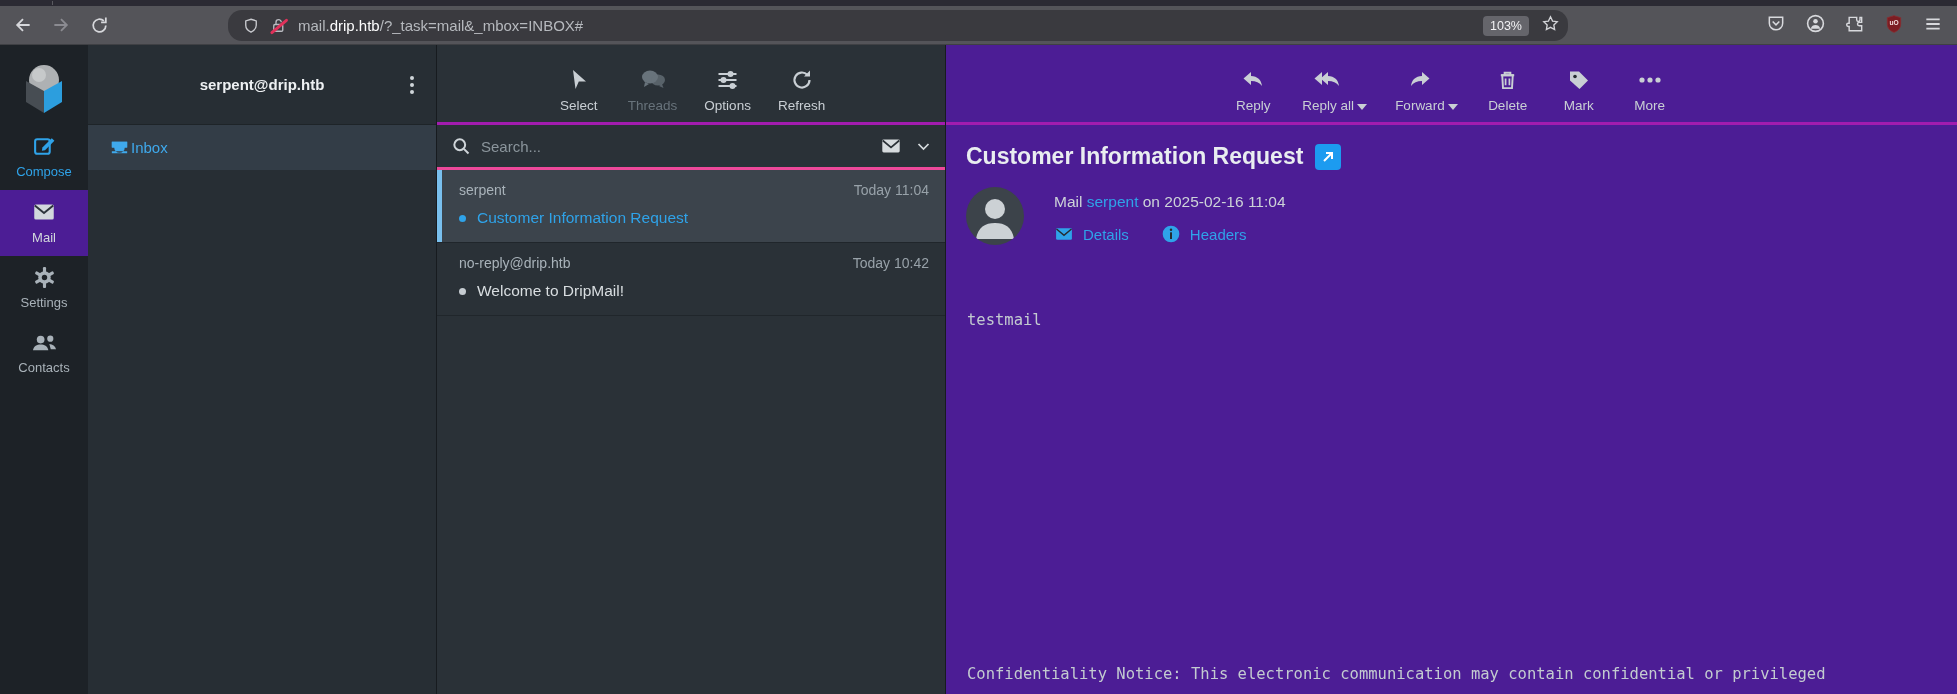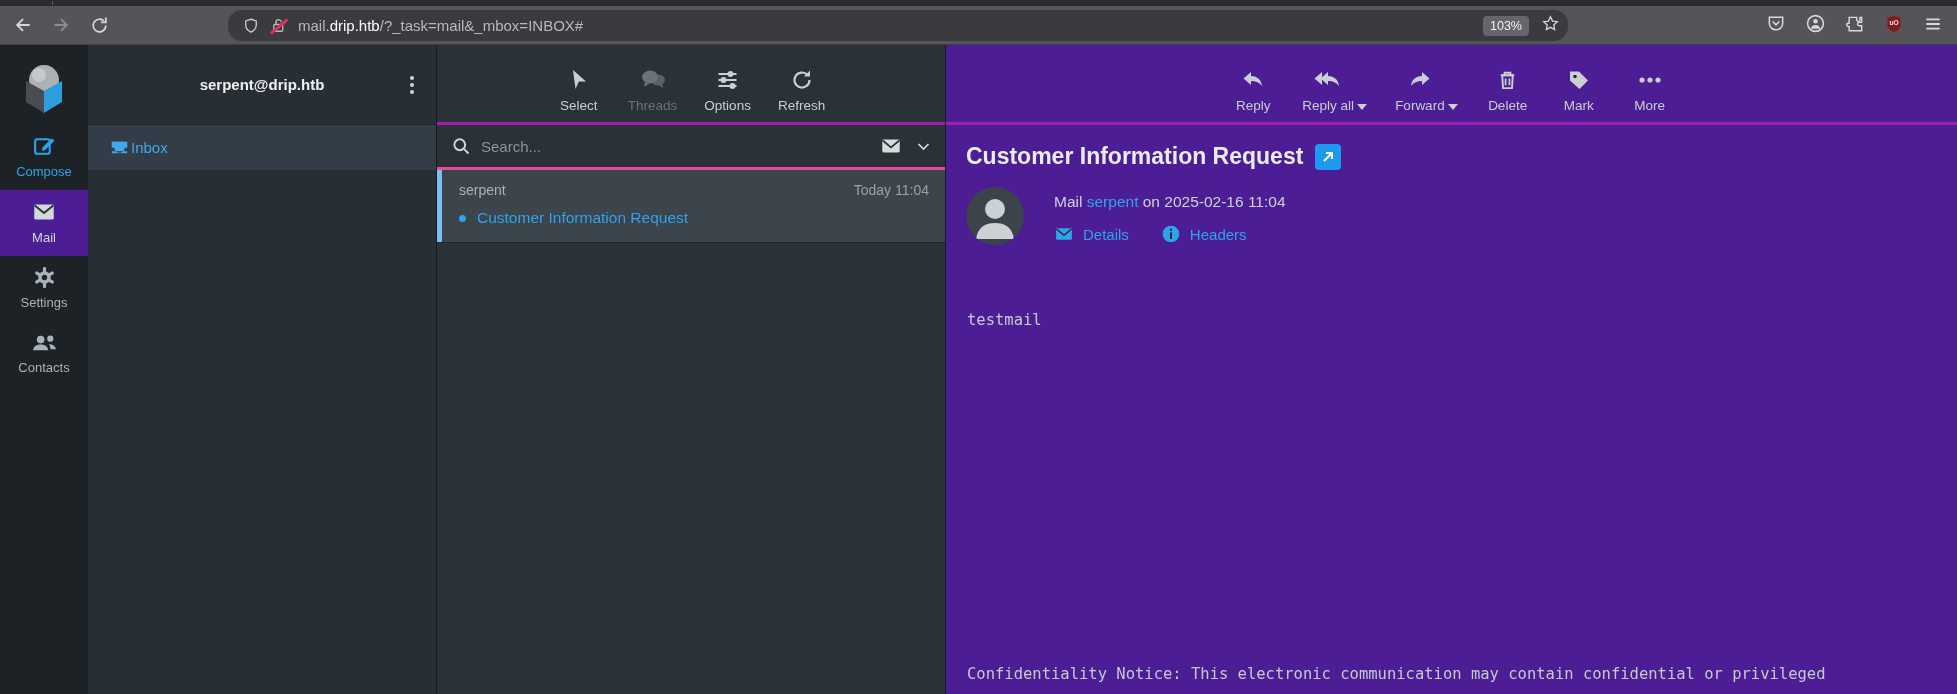--- a/index.html
+++ b/index.html
@@ -305,20 +305,30 @@
     </div>
 
     <div class="msg-row selected">
       <div class="mr-line1">
         <span>serpent</span>
         <span class="mr-date">Today 11:04</span>
       </div>
       <div class="mr-line2">
         <span class="mr-dot"></span>
         <span class="mr-subj">Customer Information Request</span>
+      </div>
+    </div>
+    <div class="msg-row">
+      <div class="mr-line1">
+        <span>no-reply@drip.htb</span>
+        <span class="mr-date">Today 10:42</span>
+      </div>
+      <div class="mr-line2">
+        <span class="mr-dot"></span>
+        <span class="mr-subj">Welcome to DripMail!</span>
       </div>
     </div>
   </div>
 
   <div class="col col-view">
     <div class="band-toolbar">
       <div class="tb-item">
         <svg width="26" height="24" viewBox="0 0 24 24">
             <path d="M10 8V4L2.5 10.5 10 17v-4c5 0 8.5 1.5 11 5-.8-6.5-4.5-9.6-11-10z" fill="currentColor"></path>
           </svg>

